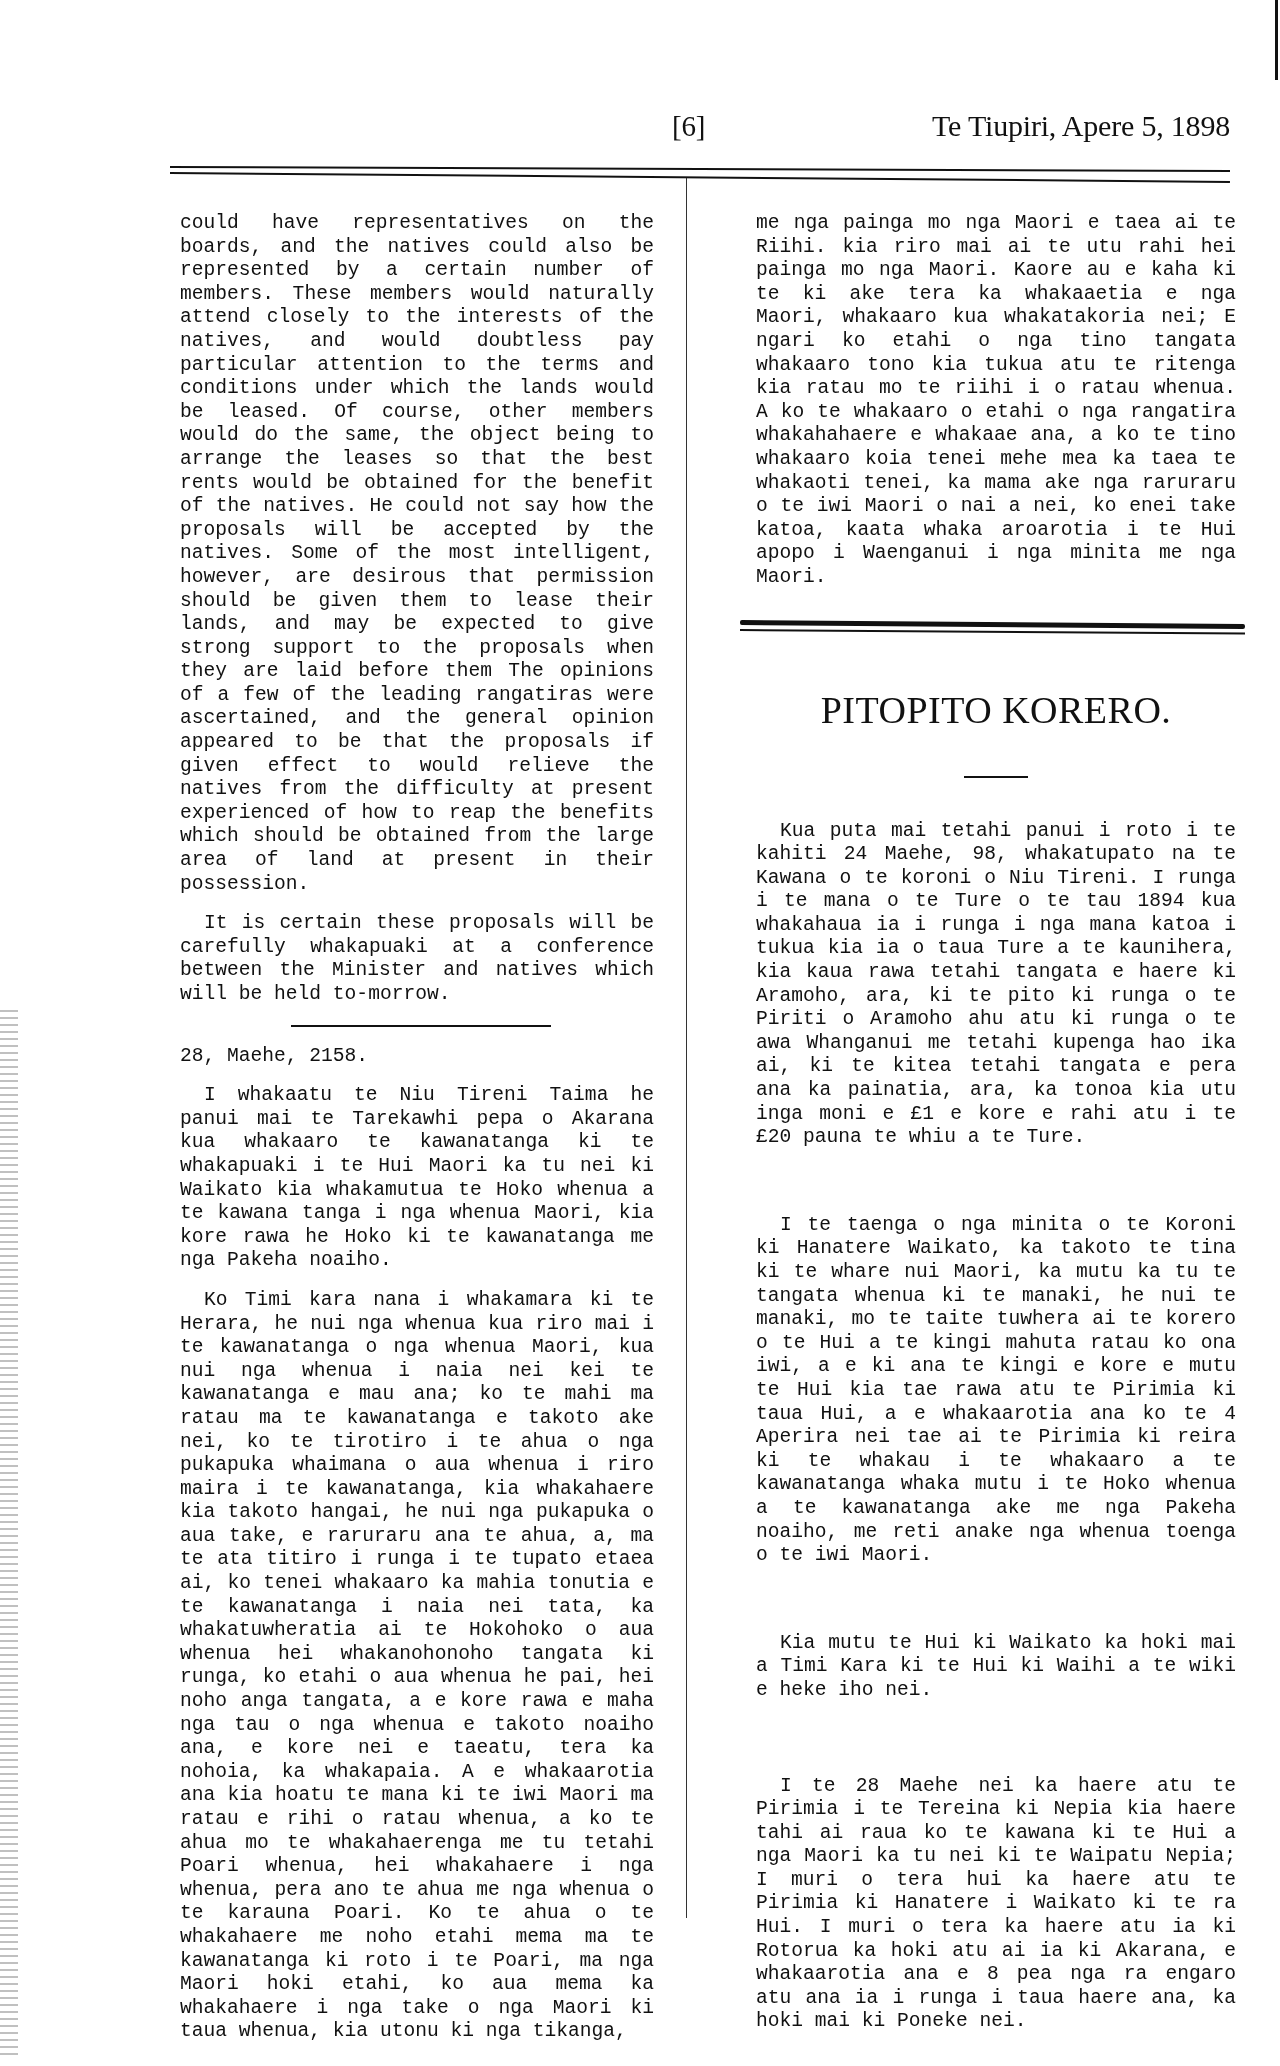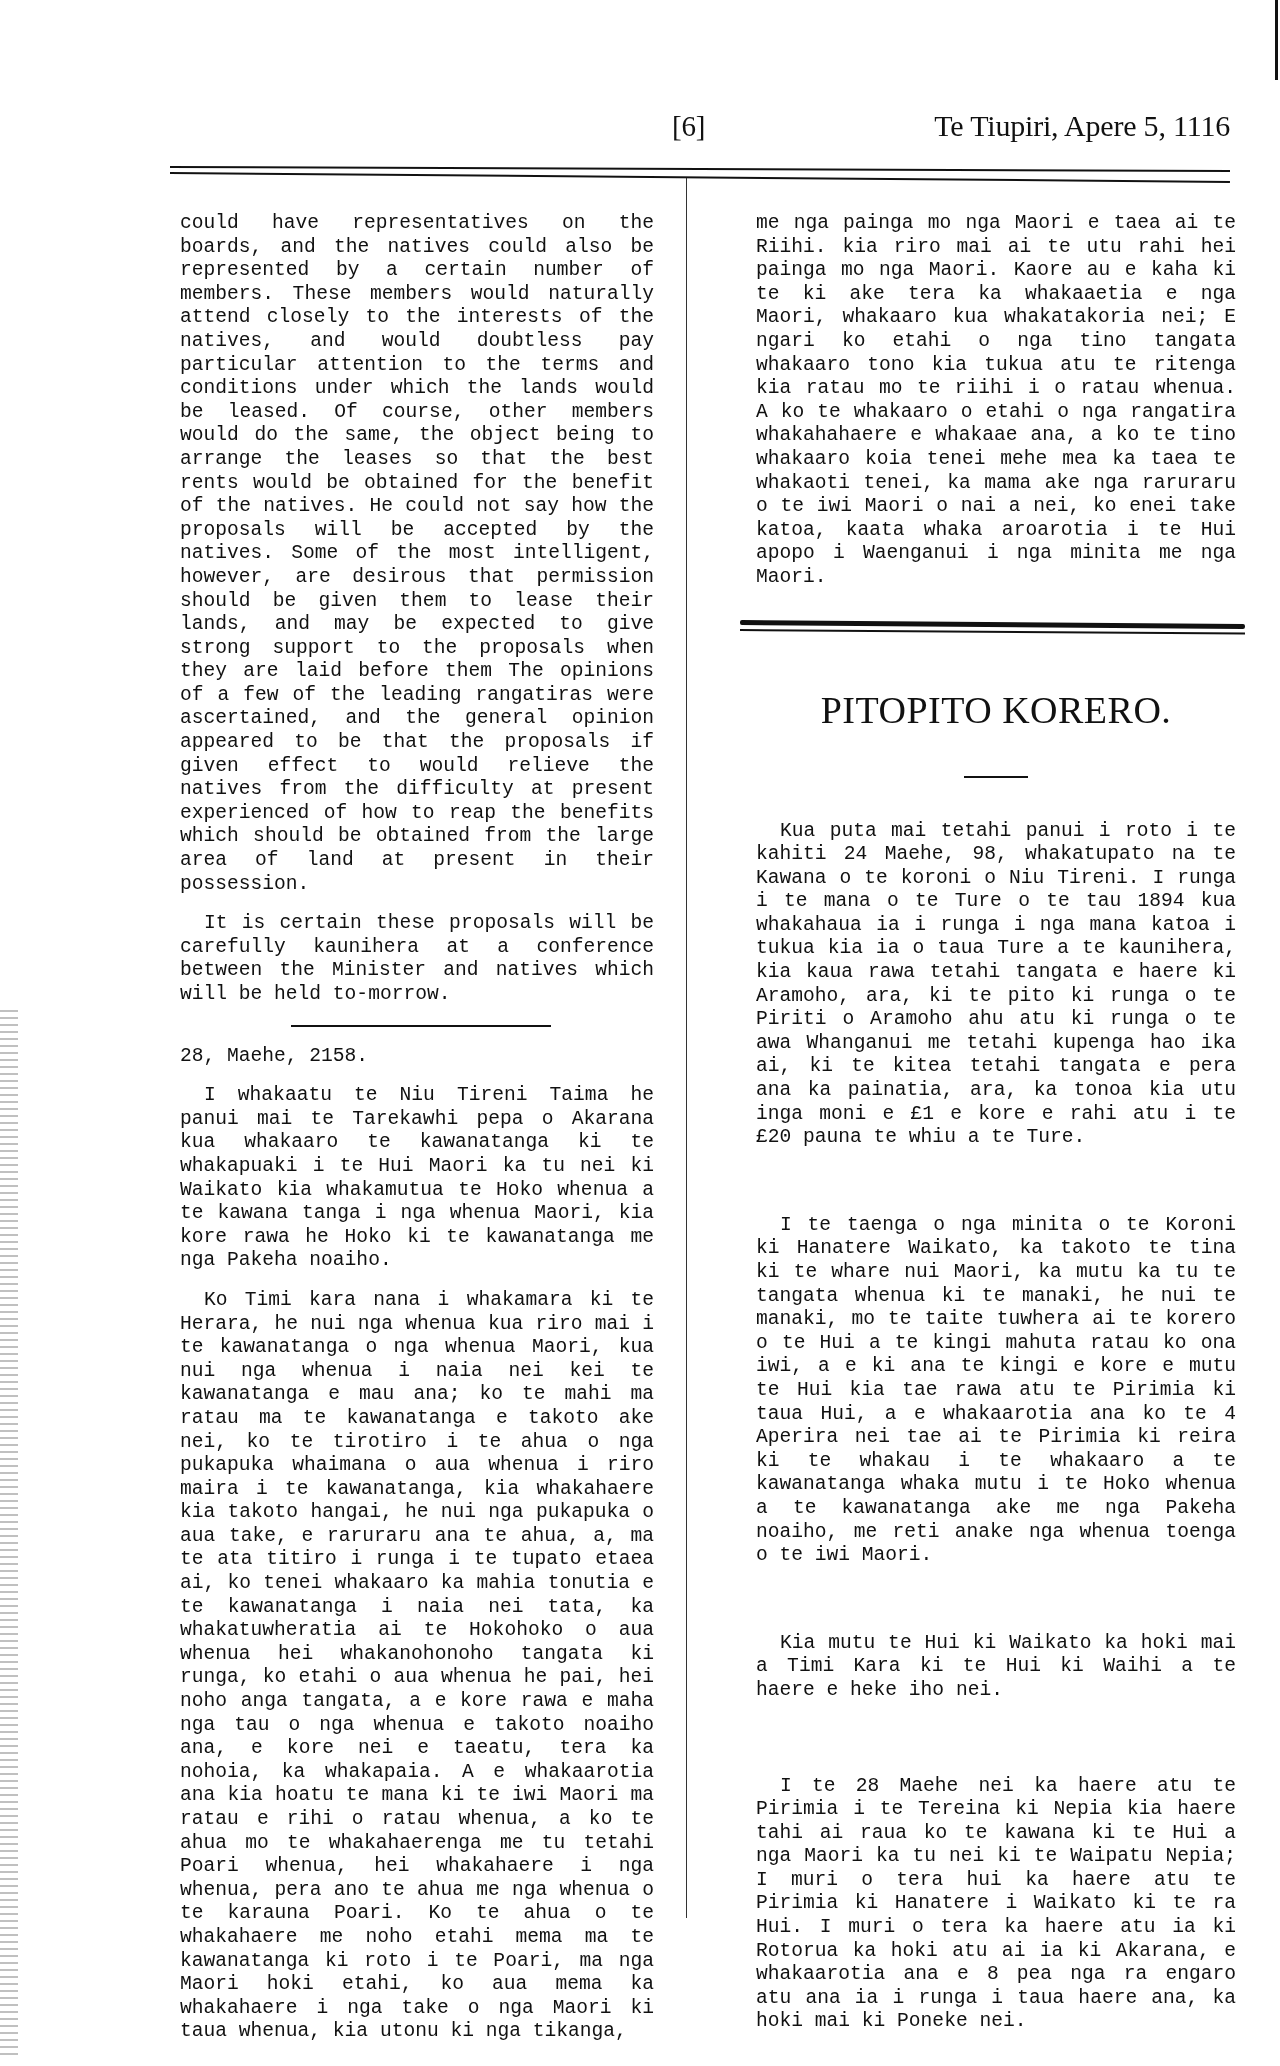--- a/index.html
+++ b/index.html
@@ -135,44 +135,44 @@
     .gap-l { height: 40px; }
   </style>
 </head>
 <body>
 
 <div class="scan-edge-left"></div>
 <div class="scan-edge-right"></div>
 
 <div class="running-head">
   <span class="center">[6]</span>
-  <span class="right">Te Tiupiri, Apere 5, 1116</span>
+  <span class="right">Te Tiupiri, Apere 5, 1898</span>
 </div>
 <div class="head-rule r1"></div>
 <div class="head-rule r2"></div>
 
 <div class="column-divider"></div>
 
 <div class="col left">
   <p>could have representatives on the boards, and the natives could also be represented by a certain number of members.  These members would naturally attend closely to the interests of the natives, and would doubtless pay particular attention to the terms and conditions under which the lands would be leased.  Of course, other members would do the same, the object being to arrange the leases so that the best rents would be obtained for the benefit of the natives.  He could not say how the proposals will be accepted by the natives.  Some of the most intelligent, however, are desirous that permission should be given them to lease their lands, and may be expected to give strong support to the proposals when they are laid before them  The opinions of a few of the leading rangatiras were ascertained, and the general opinion appeared to be that the proposals if given effect to would relieve the natives from the difficulty at present experienced of how to reap the benefits which should be obtained from the large area of land at present in their possession.</p>
-  <p class="indent" style="margin-top:4px;">It is certain these proposals will be carefully kaunihera at a conference between the Minister and natives which will be held to-morrow.</p>
+  <p class="indent" style="margin-top:4px;">It is certain these proposals will be carefully whakapuaki at a conference between the Minister and natives which will be held to-morrow.</p>
   <div class="short-rule"></div>
   <p class="dateline">28, Maehe, 2158.</p>
   <p class="indent">I whakaatu te Niu Tireni Taima he panui mai te Tarekawhi pepa o Akarana kua whakaaro te kawanatanga ki te whakapuaki i te Hui Maori ka tu nei ki Waikato kia whakamutua te Hoko whenua a te kawana tanga i nga whenua Maori, kia kore rawa he Hoko ki te kawanatanga me nga Pakeha noaiho.</p>
   <p class="indent">Ko Timi kara nana i whakamara ki te Herara, he nui nga whenua kua riro mai i te kawanatanga o nga whenua Maori, kua nui nga whenua i naia nei kei te kawanatanga e mau ana; ko te mahi ma ratau ma te kawanatanga e takoto ake nei, ko te tirotiro i te ahua o nga pukapuka whaimana o aua whenua i riro maira i te kawanatanga, kia whakahaere kia takoto hangai, he nui nga pukapuka o aua take, e raruraru ana te ahua, a, ma te ata titiro i runga i te tupato etaea ai, ko tenei whakaaro ka mahia tonutia e te kawanatanga i naia nei tata, ka whakatuwheratia ai te Hokohoko o aua whenua hei whakanohonoho tangata ki runga, ko etahi o aua whenua he pai, hei noho anga tangata, a e kore rawa e maha nga tau o nga whenua e takoto noaiho ana, e kore nei e taeatu, tera ka nohoia, ka whakapaia.  A e whakaarotia ana kia hoatu te mana ki te iwi Maori ma ratau e rihi o ratau whenua, a ko te ahua mo te whakahaerenga me tu tetahi Poari whenua, hei whakahaere i nga whenua, pera ano te ahua me nga whenua o te karauna Poari.  Ko te ahua o te whakahaere me noho etahi mema ma te kawanatanga ki roto i te Poari, ma nga Maori hoki etahi, ko aua mema ka whakahaere i nga take o nga Maori ki taua whenua, kia utonu ki nga tikanga,</p>
 </div>
 
 <div class="col right">
   <p>me nga painga mo nga Maori e taea ai te Riihi. kia riro mai ai te utu rahi hei painga mo nga Maori. Kaore au e kaha ki te ki ake tera ka whakaaetia e nga Maori, whakaaro kua whakatakoria nei; E ngari ko etahi o nga tino tangata whakaaro tono kia tukua atu te ritenga kia ratau mo te riihi i o ratau whenua.  A ko te whakaaro o etahi o nga rangatira whakahahaere e whakaae ana, a ko te tino whakaaro koia tenei mehe mea ka taea te whakaoti tenei, ka mama ake nga raruraru o te iwi Maori o nai a nei, ko enei take katoa, kaata whaka aroarotia i te Hui apopo i Waenganui i nga minita me nga Maori.</p>
   <div class="double-rule">
     <div class="thick"></div>
     <div class="thin"></div>
   </div>
   <h2 class="section-title" style="font-weight:normal;">PITOPITO KORERO.</h2>
   <div class="title-rule"></div>
   <p class="indent">Kua puta mai tetahi panui i roto i te kahiti 24 Maehe, 98, whakatupato na te Kawana o te koroni o Niu Tireni.  I runga i te mana o te Ture o te tau 1894 kua whakahaua ia i runga i nga mana katoa i tukua kia ia o taua Ture a te kaunihera, kia kaua rawa tetahi tangata e haere ki Aramoho, ara, ki te pito ki runga o te Piriti o Aramoho ahu atu ki runga o te awa Whanganui me tetahi kupenga hao ika ai, ki te kitea tetahi tangata e pera ana ka painatia, ara, ka tonoa kia utu inga moni e £1 e kore e rahi atu i te £20 pauna te whiu a te Ture.</p>
   <div class="gap-m"></div>
   <p class="indent">I te taenga o nga minita o te Koroni ki Hanatere Waikato, ka takoto te tina ki te whare nui Maori, ka mutu ka tu te tangata whenua ki te manaki, he nui te manaki, mo te taite tuwhera ai te korero o te Hui a te kingi mahuta ratau ko ona iwi, a e ki ana te kingi e kore e mutu te Hui kia tae rawa atu te Pirimia ki taua Hui, a e whakaarotia ana ko te 4 Aperira nei tae ai te Pirimia ki reira ki te whakau i te whakaaro a te kawanatanga whaka mutu i te Hoko whenua a te kawanatanga ake me nga Pakeha noaiho, me reti anake nga whenua toenga o te iwi Maori.</p>
   <div class="gap-m"></div>
-  <p class="indent">Kia mutu te Hui ki Waikato ka hoki mai a Timi Kara ki te Hui ki Waihi a te haere e heke iho nei.</p>
+  <p class="indent">Kia mutu te Hui ki Waikato ka hoki mai a Timi Kara ki te Hui ki Waihi a te wiki e heke iho nei.</p>
   <div class="gap-l"></div>
   <p class="indent">I te 28 Maehe nei ka haere atu te Pirimia i te Tereina ki Nepia kia haere tahi ai raua ko te kawana ki te Hui a nga Maori ka tu nei ki te Waipatu Nepia; I muri o tera hui ka haere atu te Pirimia ki Hanatere i Waikato ki te ra Hui.  I muri o tera ka haere atu ia ki Rotorua ka hoki atu ai ia ki Akarana, e whakaarotia ana e 8 pea nga ra engaro atu ana ia i runga i taua haere ana, ka hoki mai ki Poneke nei.</p>
 </div>
 
 </body></html>

